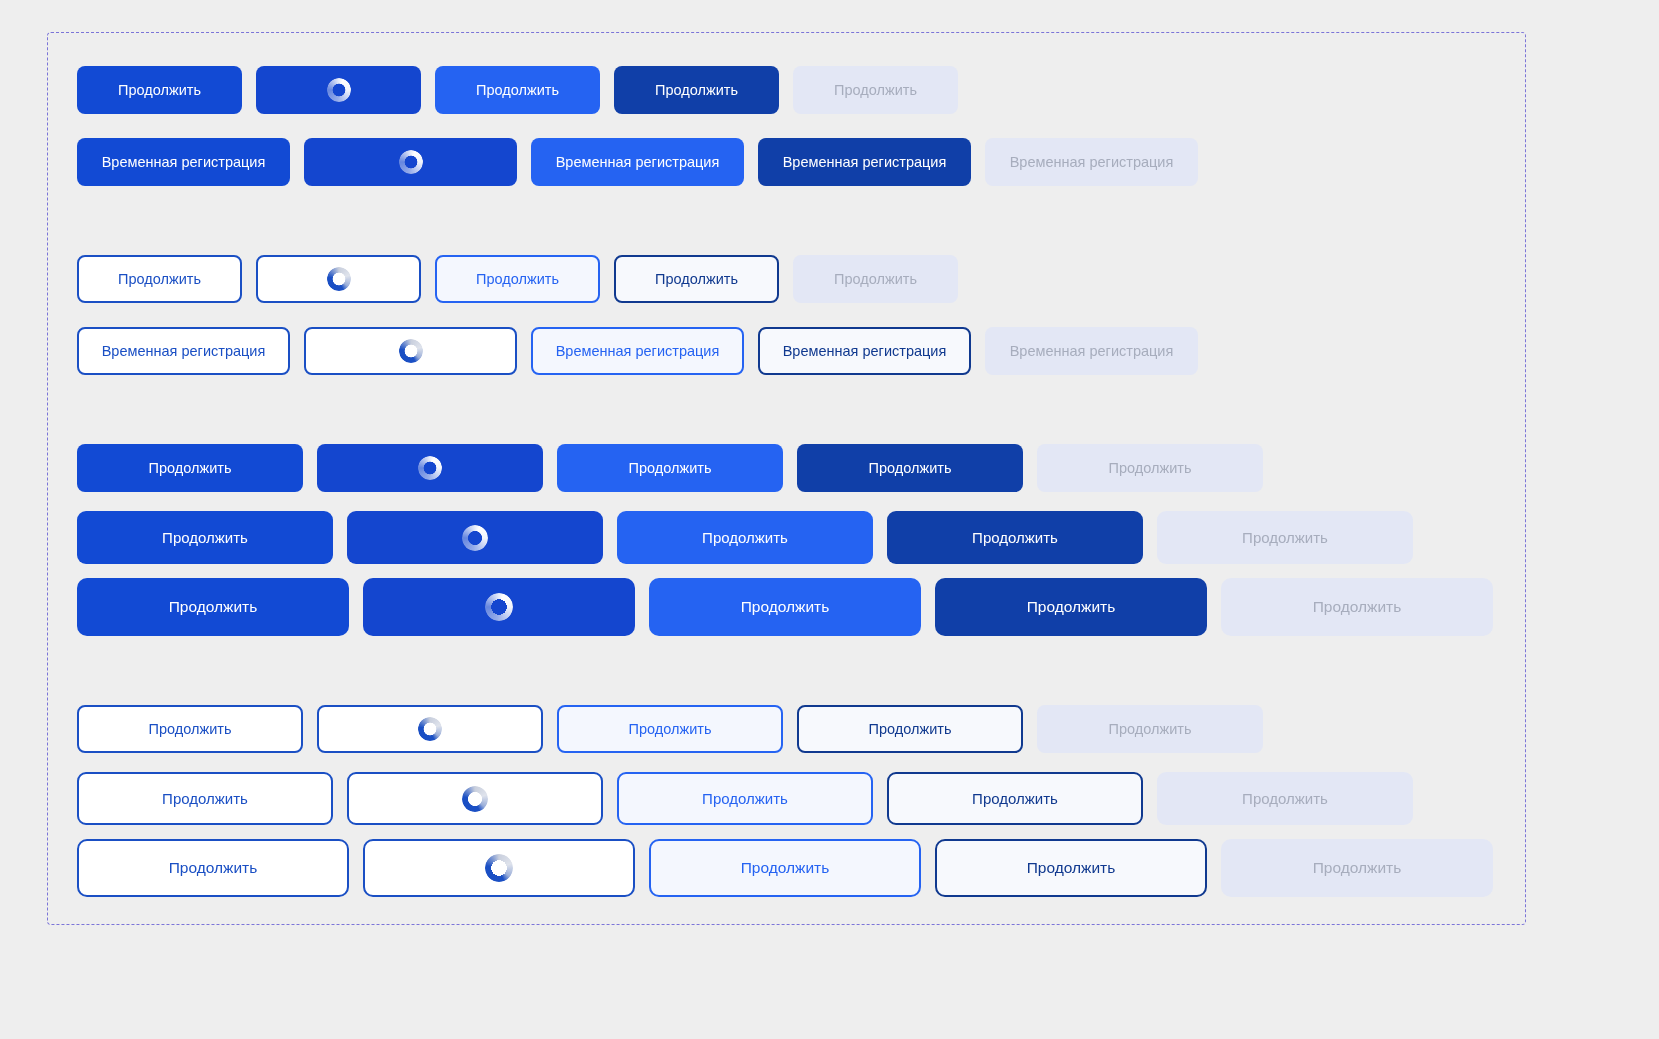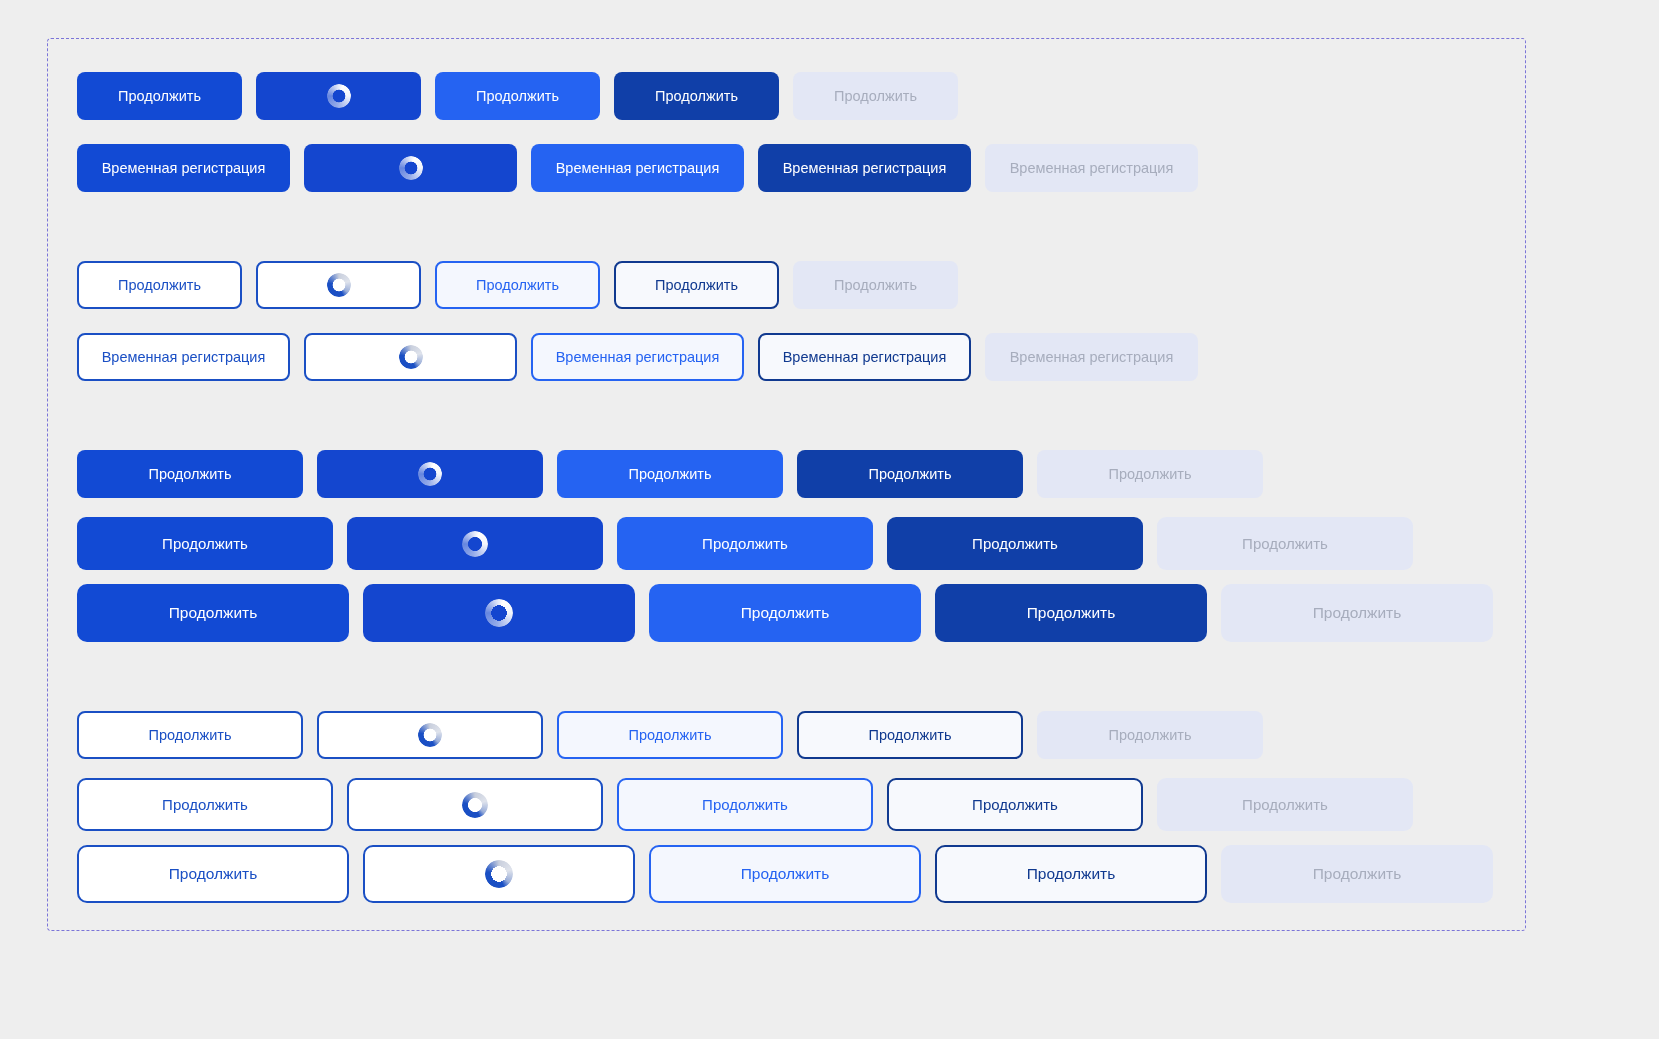--- a/index.html
+++ b/index.html
@@ -9,21 +9,21 @@
     background: #eeeeee;
     font-family: "Liberation Sans", sans-serif;
   }
   body {
     width: 1659px; height: 1039px;
     overflow: hidden;
   }
 
   .canvas {
     position: absolute;
-    left: 47px; top: 38px;
+    left: 47px; top: 32px;
     width: 1479px; height: 893px;
     border: 1.5px dashed #7b74d8;
     border-radius: 4px;
     background: transparent;
   }
 
   .group { position: absolute; }
 
   .row {
     display: flex;

